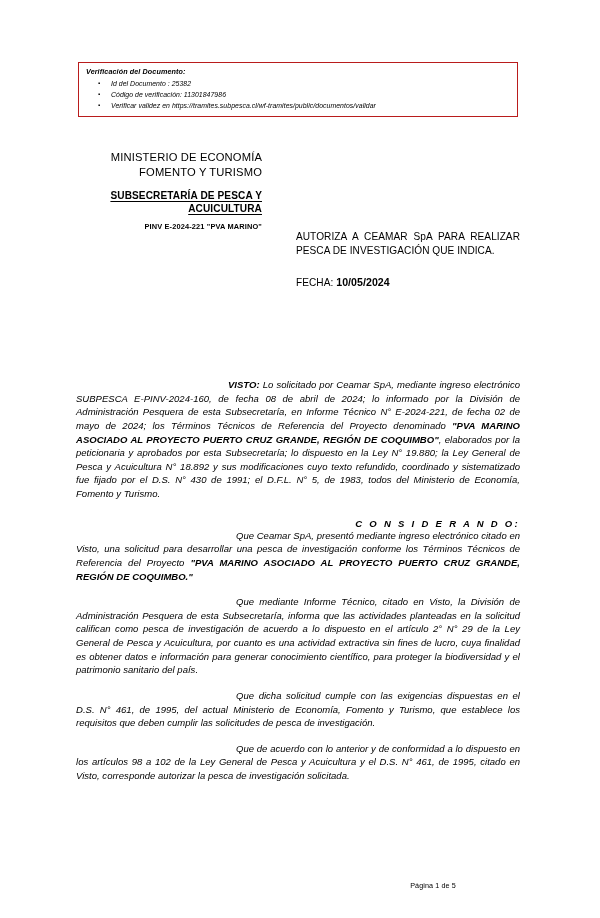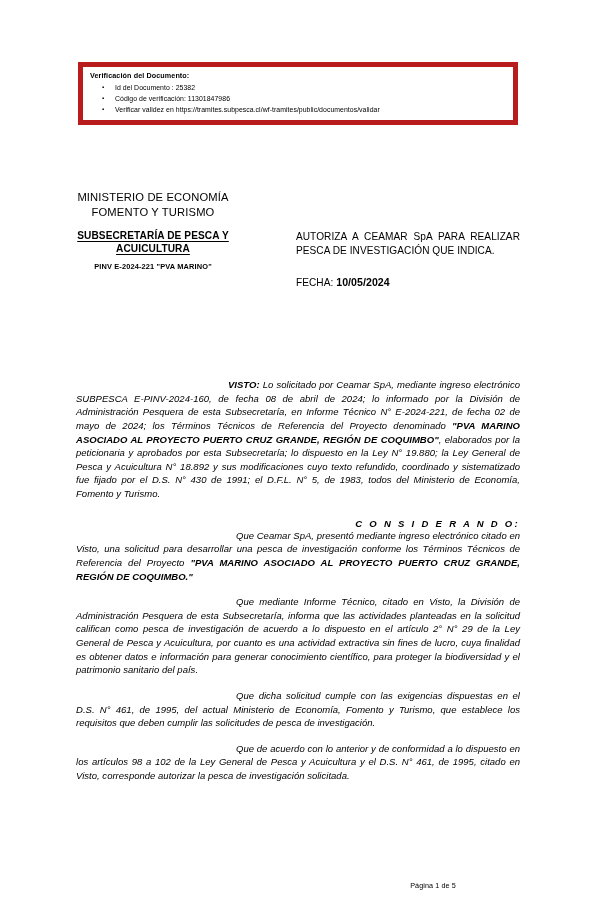--- a/index.html
+++ b/index.html
@@ -17,22 +17,23 @@
     overflow: hidden;
   }
 
   
   .verif-box {
     position: absolute;
     left: 78px;
     top: 62px;
     width: 440px;
     box-sizing: border-box;
-    border: 5px solid #b91c1c;
+    border: 1px solid #b91c1c;
     padding: 4px 5px 5px 5px;
+    font-style: italic;
   }
   .verif-title {
     font-size: 7.2px;
     font-weight: bold;
     letter-spacing: 0.1px;
     line-height: 1.35;
     margin: 0 0 1px 2px;
   }
   .verif-list {
     list-style: none;
@@ -54,22 +55,21 @@
     font-size: 6px;
     line-height: 1.85;
   }
 
   
   .letterhead {
     position: absolute;
     left: 44px;
     top: 150px;
     width: 218px;
-    text-align: center;
-    margin-top: 40px;
+    text-align: right;
   }
   .lh-ministry {
     font-size: 11.2px;
     line-height: 1.32;
     letter-spacing: 0.15px;
   }
   .lh-subsec {
     margin-top: 9px;
     font-size: 10.1px;
     font-weight: bold;

